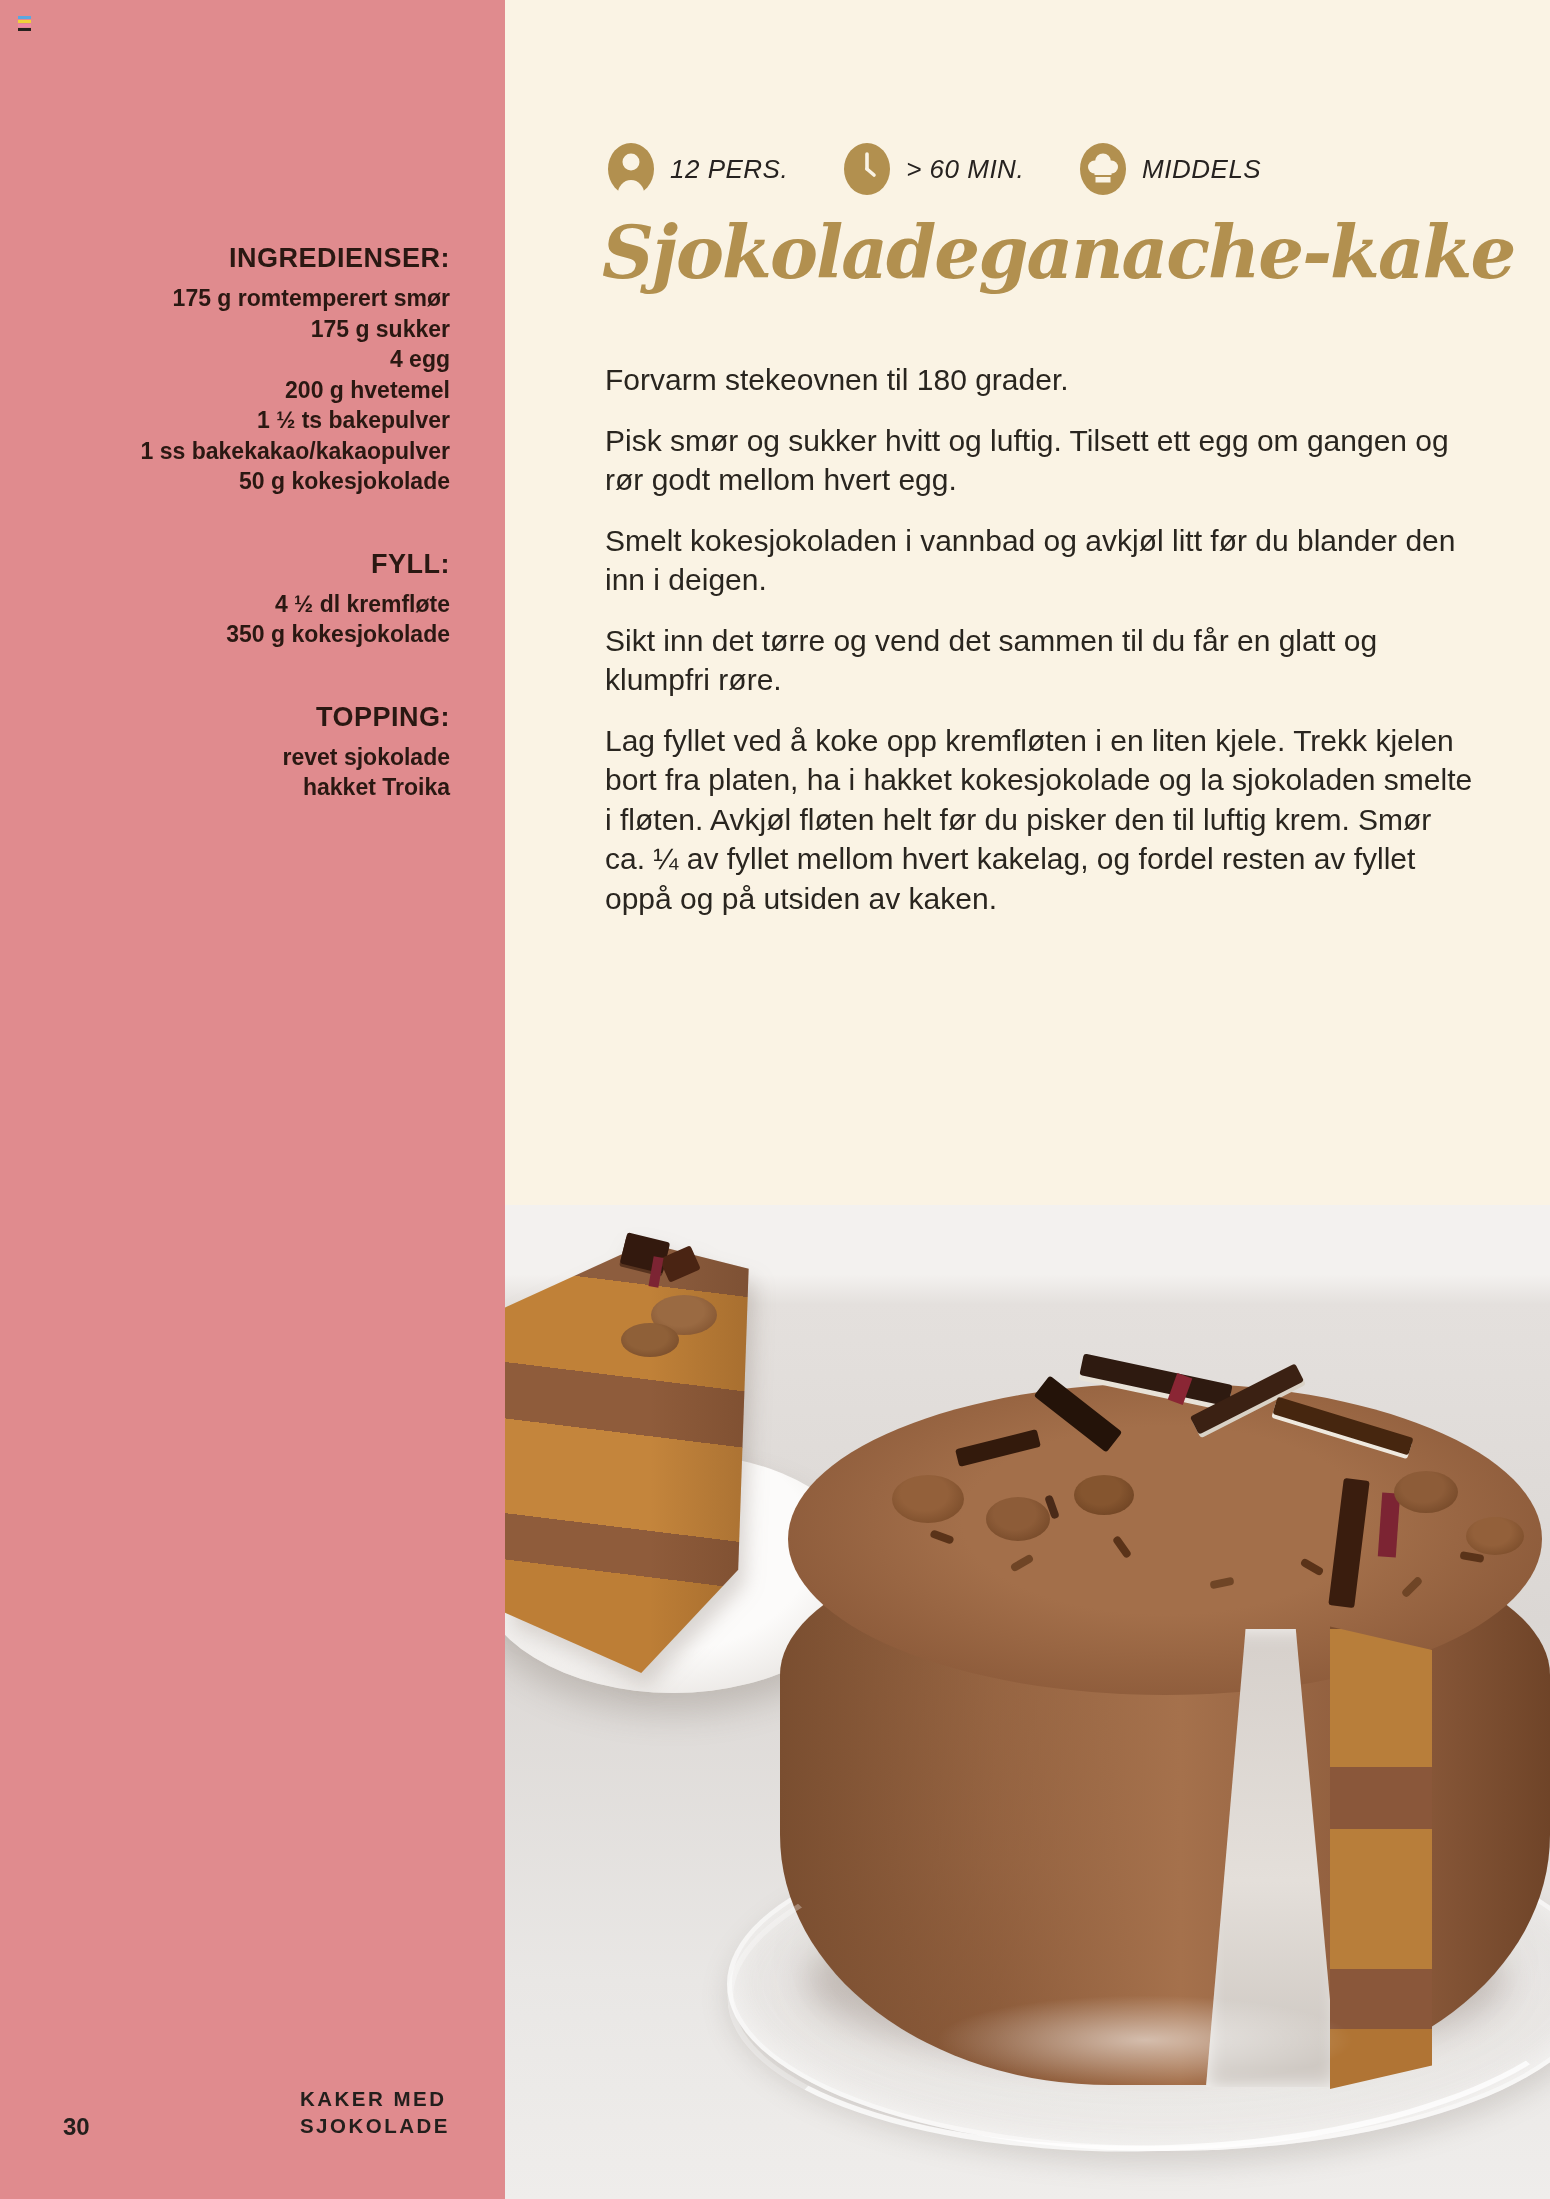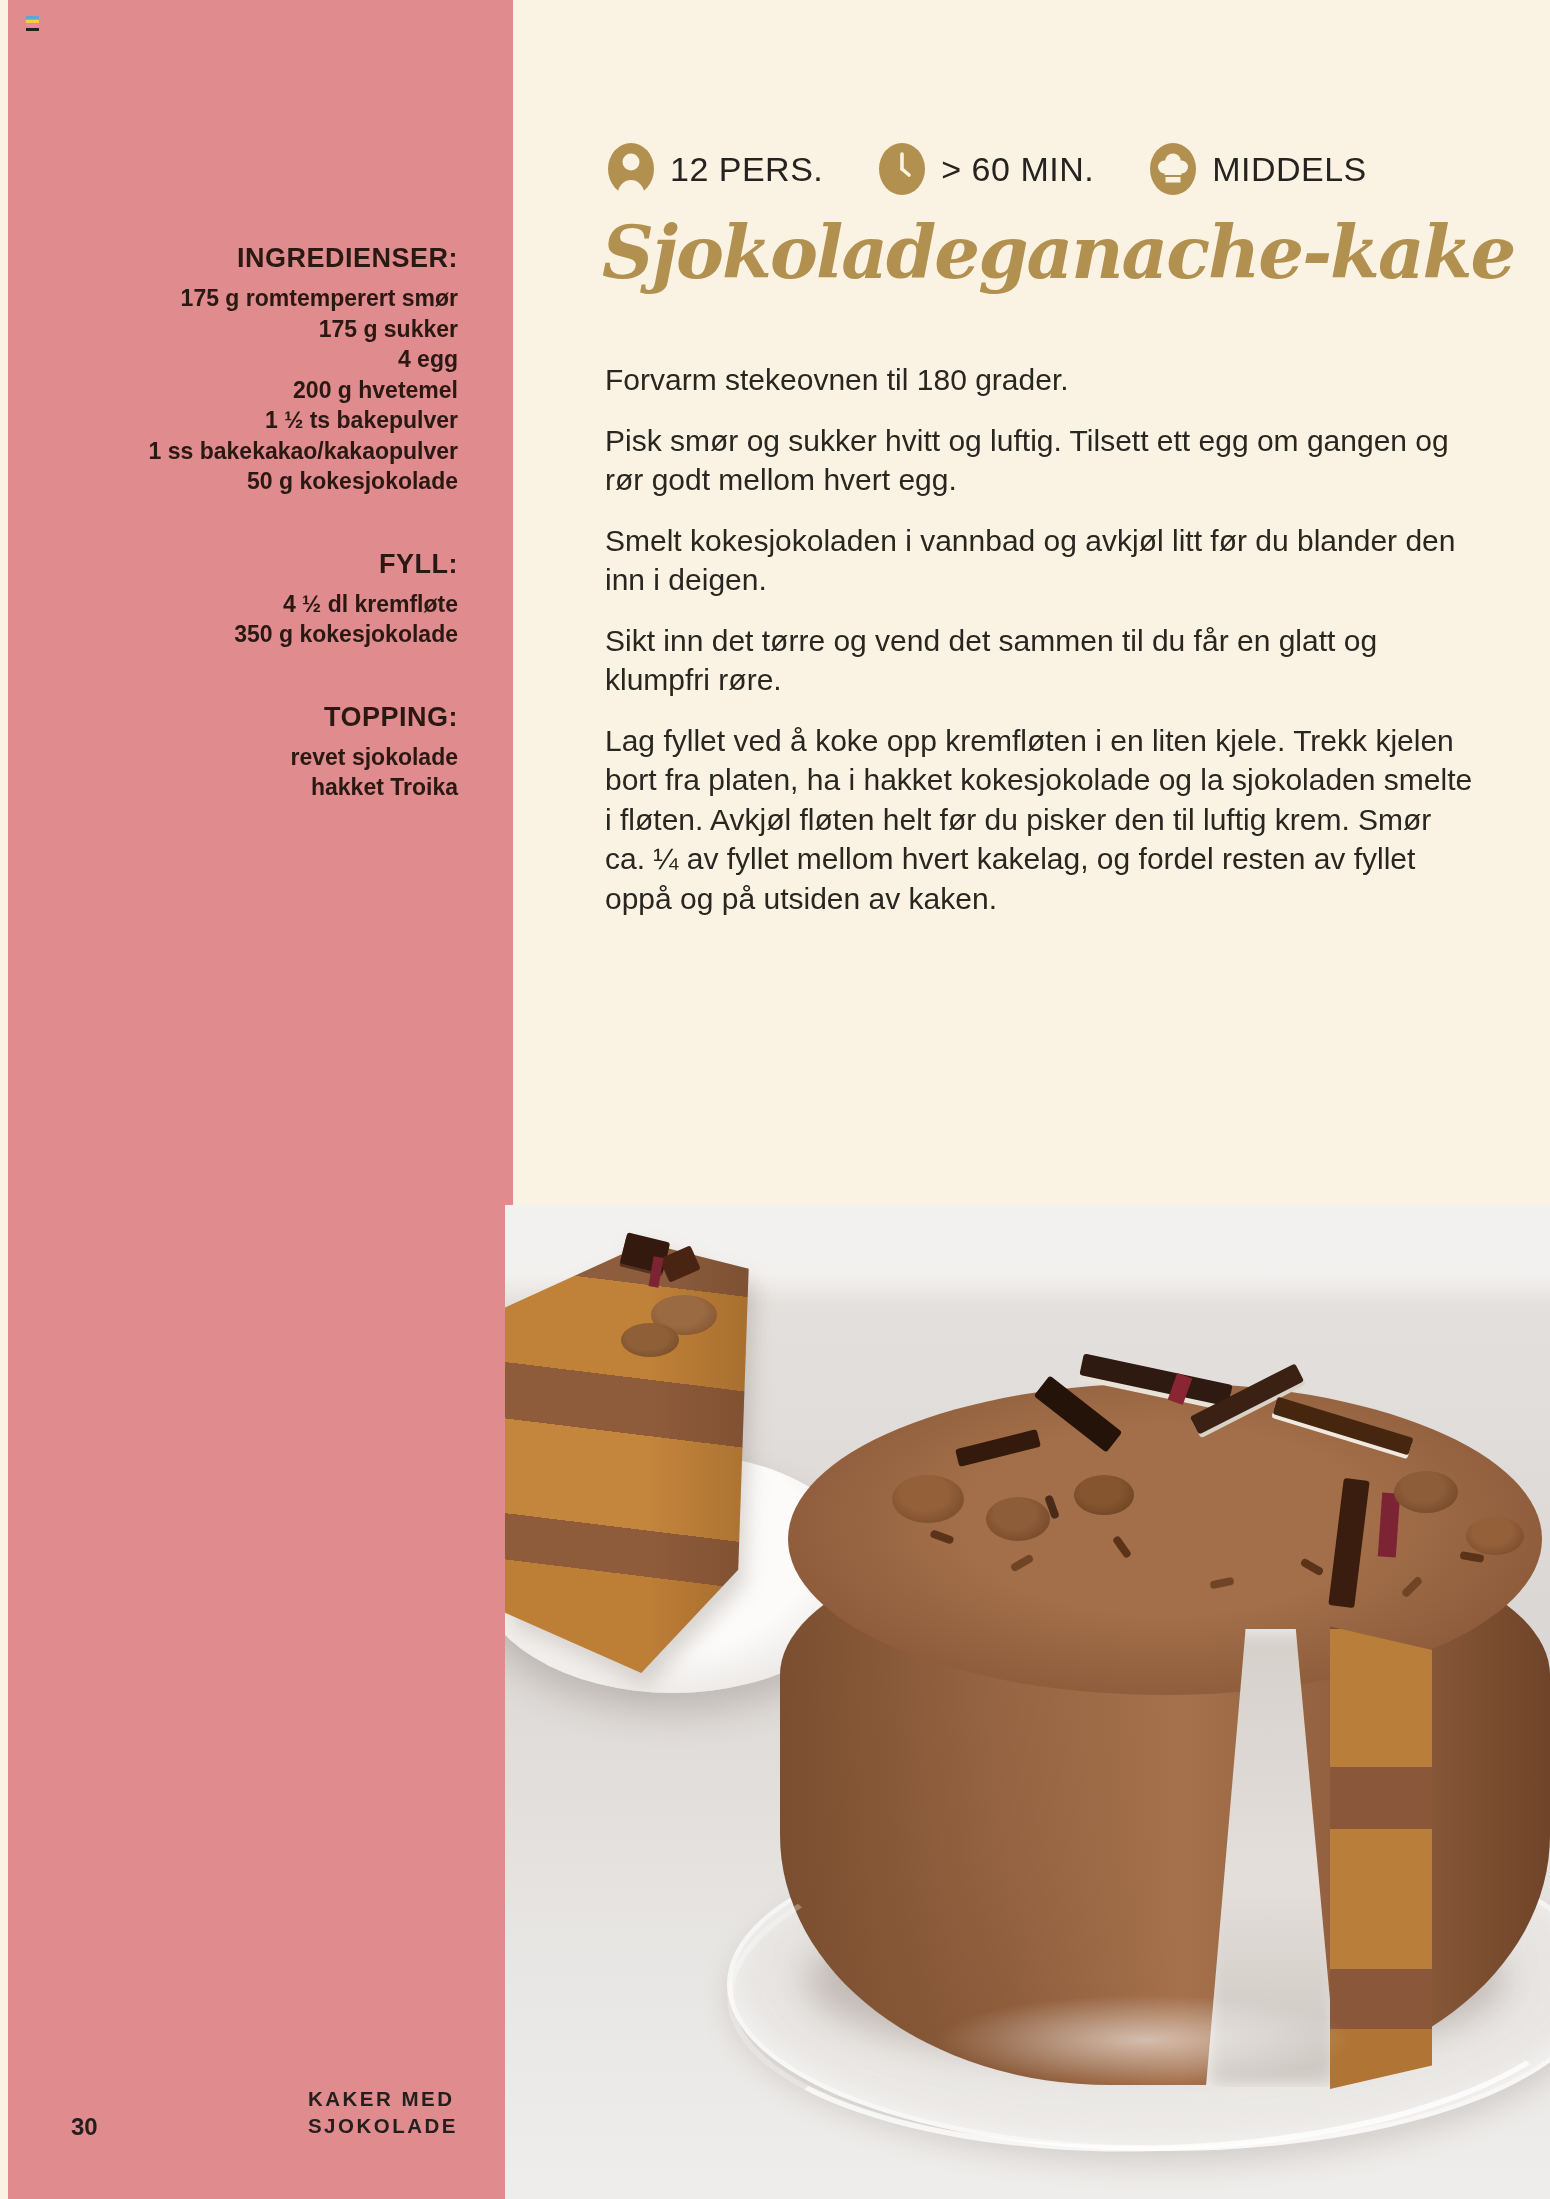--- a/index.html
+++ b/index.html
@@ -11,21 +11,21 @@
   }
   *{box-sizing:border-box;margin:0;padding:0;}
   html,body{background:#888;}
   .page{
     position:relative;width:1550px;height:2199px;margin:0 auto;
     background:var(--cream);overflow:hidden;
     font-family:"Liberation Sans",sans-serif;color:var(--ink);
   }
 
   
-  .sidebar{position:absolute;left:8px;top:0;width:505px;height:2199px;background:var(--pink);}
+  .sidebar{position:absolute;left:0;top:0;width:505px;height:2199px;background:var(--pink);}
   .reg-mark{position:absolute;left:18px;top:16px;width:13px;height:16px;}
   .reg-mark span{display:block;height:3px;margin-bottom:1px;}
   .reg-stripe-cyan{background:#5aa7e0;}
   .reg-stripe-yellow{background:#f0d23a;}
   .reg-stripe-pink{background:#ef86a5;}
   .reg-stripe-black{background:#26211e;}
 
   .ing-block{position:absolute;top:243px;left:0;right:55px;text-align:right;color:var(--ing-ink);}
   .ing-heading{font-size:27px;font-weight:bold;letter-spacing:.5px;margin-bottom:9px;}
   .ing-line{font-size:23px;font-weight:bold;line-height:30.5px;white-space:nowrap;}
@@ -34,21 +34,21 @@
 
   .page-number{position:absolute;left:63px;bottom:58px;font-size:24px;font-weight:bold;color:#231f1c;}
   .footer-cat{position:absolute;right:55px;bottom:60px;
     font-size:20.5px;font-weight:bold;letter-spacing:2.5px;line-height:27px;color:#231f1c;}
 
   
   .content{position:absolute;left:505px;top:0;width:1045px;height:1205px;}
   .stats-row{position:absolute;left:103px;top:143px;display:flex;align-items:center;}
   .stat{display:flex;align-items:center;margin-right:56px;}
   .stat-icon{width:46px;height:52px;margin-right:16px;flex:none;}
-  .stat-label{font-size:34px;letter-spacing:.5px;color:#262220;}
+  .stat-label{font-size:26px;letter-spacing:.5px;color:#262220;font-style:italic;}
 
   .title{
     position:absolute;left:97px;top:210px;width:900px;
     font-family:"DejaVu Serif",serif;font-style:italic;font-weight:bold;
     font-size:72px;letter-spacing:-2px;color:var(--gold);white-space:nowrap;
   }
 
   .paragraphs{position:absolute;left:100px;top:360px;width:872px;}
   .paragraphs p{font-size:30px;line-height:39.5px;margin-bottom:21px;color:#29251f;}
 

